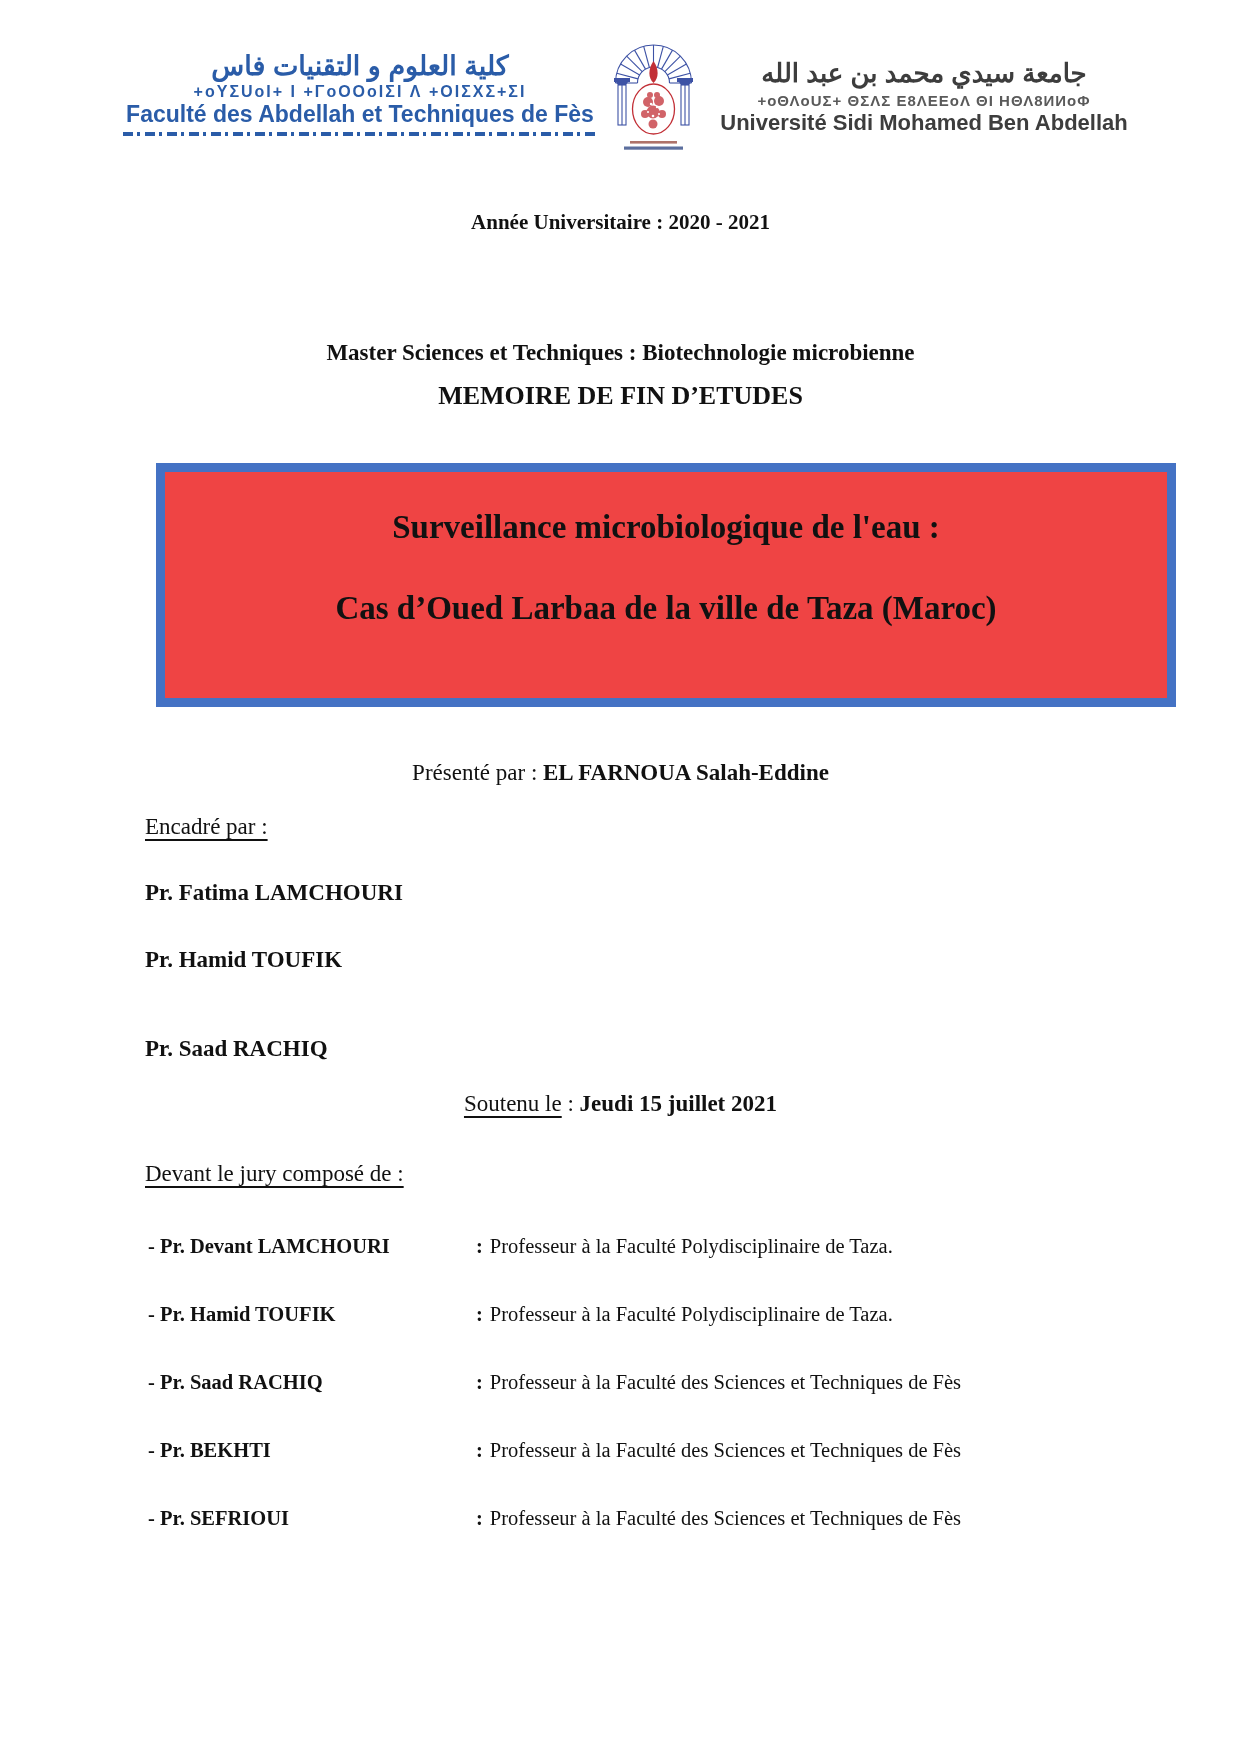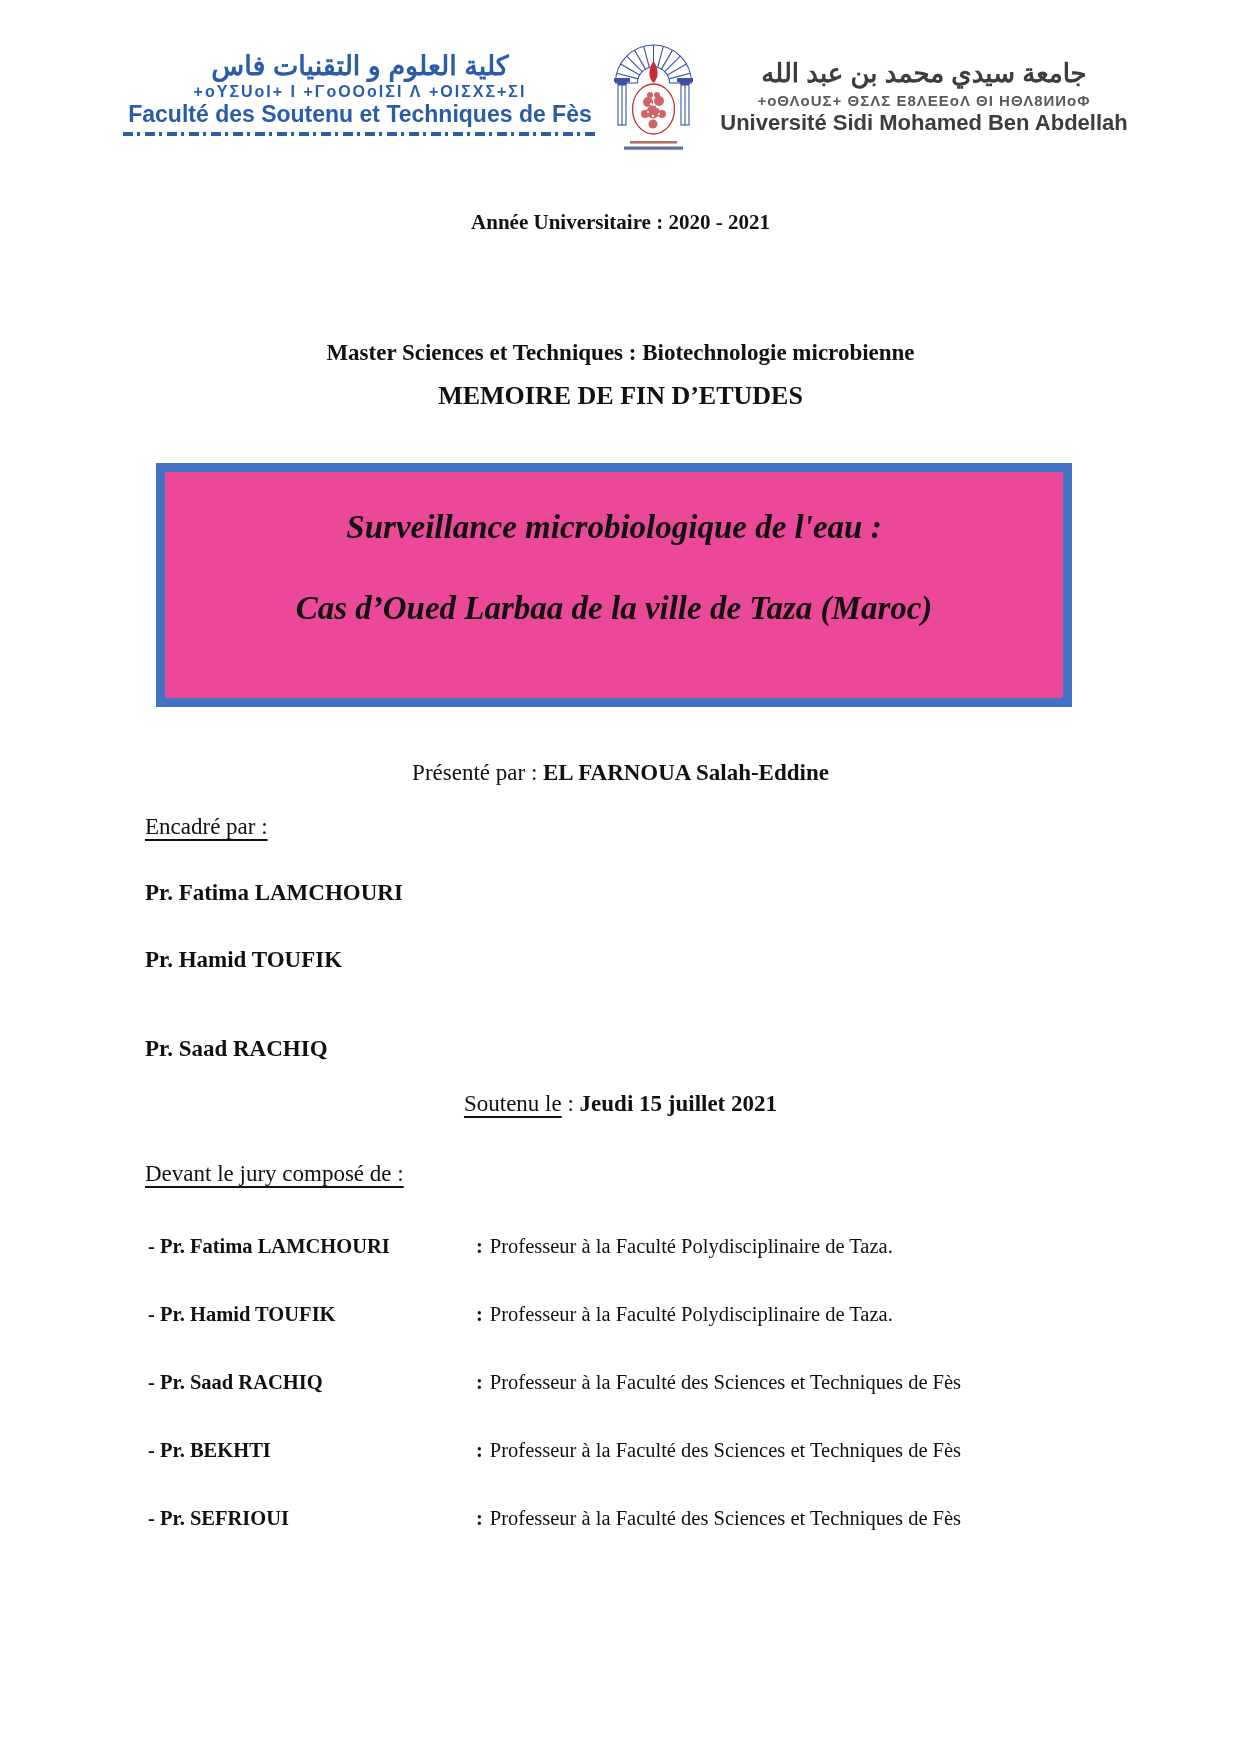--- a/index.html
+++ b/index.html
@@ -32,22 +32,22 @@
   .logo-right .french   { font-size:22px; font-weight:bold; margin-top:1px; }
 
   
   .center-line { position:absolute; left:0; width:1241px; text-align:center; }
   .annee   { top:210px; font-size:21px; font-weight:bold; }
   .master  { top:316px; font-size:23px; font-weight:bold;margin-top:24px; }
   .memoire { top:381px; font-size:26px; font-weight:bold; }
 
   
   .titlebox {
-    position:absolute; top:463px; left:156px; width:916px; height:244px;
-    border:9px solid #4472c4; box-sizing:border-box; text-align:center; background:#ec4899;font-style:italic;
+    position:absolute; top:463px; left:156px; width:1020px; height:244px;
+    border:9px solid #4472c4; box-sizing:border-box; text-align:center; background:#ef4444;
   }
   .titlebox .l1 { margin-top:37px; font-size:33px; font-weight:bold; }
   .titlebox .l2 { margin-top:44px; font-size:33px; font-weight:bold; }
 
   
   .presente { top:760px; font-size:23px; }
   .presente b { font-weight:bold; }
   .left-line { position:absolute; left:145px; font-size:23px; }
   .encadre { top:814px; }
   .underlined { text-decoration:underline; text-underline-offset:5px; text-decoration-thickness:1.5px; }
@@ -65,21 +65,21 @@
   .jcolon { font-weight:bold; margin-right:7px; }
 </style>
 </head>
 <body>
 
 <div class="page">
 
   <div class="logo-left">
     <div class="arabic">كلية العلوم و التقنيات فاس</div>
     <div class="tifinagh">+oYΣUoI+ I +ΓoOOoIΣI Λ +OIΣXΣ+ΣI</div>
-    <div class="french">Faculté des Soutenu et Techniques de Fès</div>
+    <div class="french">Faculté des Abdellah et Techniques de Fès</div>
     <div class="dashes"></div>
   </div>
 
   <svg class="emblem" viewBox="0 0 100 135" aria-hidden="true">
     <g stroke="#3d52a5" stroke-width="1.1" fill="none">
       <path d="M9.5,55 A38,38 0 0 1 85.5,55"></path>
       <path d="M31.5,55 A16,16 0 0 1 63.5,55"></path>
       <line x1="31.5" y1="55" x2="9.5" y2="55"></line>
       <line x1="32" y1="50.9" x2="10.8" y2="45.2"></line>
       <line x1="33.6" y1="47" x2="14.6" y2="36"></line>
@@ -155,21 +155,21 @@
   <div class="sup sup3">Pr. Saad RACHIQ</div>
 
   <div class="center-line soutenu">
     <span class="underlined">Soutenu le</span><span> : </span><b>Jeudi 15 juillet 2021</b>
   </div>
 
   <div class="left-line devant underlined">Devant le jury composé de :</div>
 
   <div class="jury">
     <div class="jrow">
-      <div class="jname">- Pr. Fatima LAMCHOURI</div>
+      <div class="jname">- Pr. Devant LAMCHOURI</div>
       <div class="jrole"><span class="jcolon">:</span><span>Professeur à la Faculté Polydisciplinaire de Taza.</span></div>
     </div>
     <div class="jrow">
       <div class="jname">- Pr. Hamid TOUFIK</div>
       <div class="jrole"><span class="jcolon">:</span><span>Professeur à la Faculté Polydisciplinaire de Taza.</span></div>
     </div>
     <div class="jrow">
       <div class="jname">- Pr. Saad RACHIQ</div>
       <div class="jrole"><span class="jcolon">:</span><span>Professeur à la Faculté des Sciences et Techniques de Fès</span></div>
     </div>

